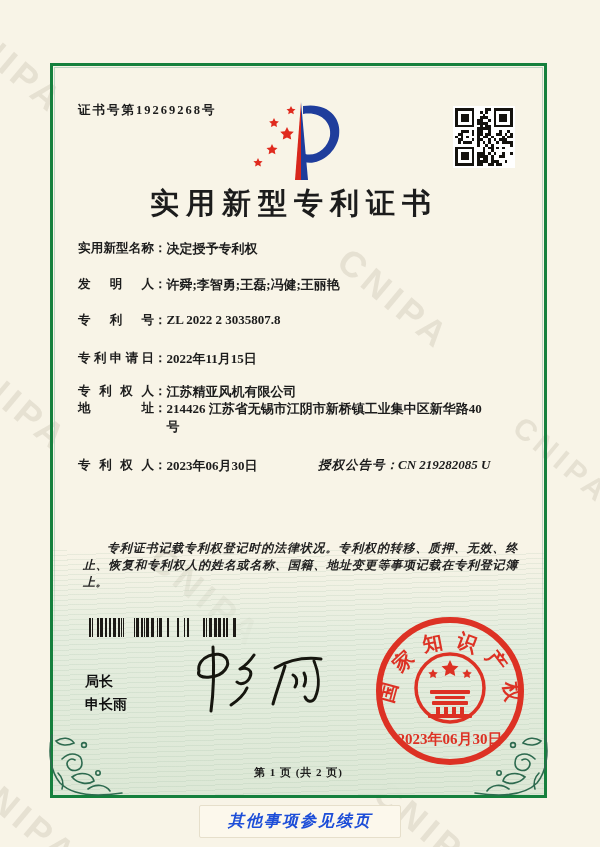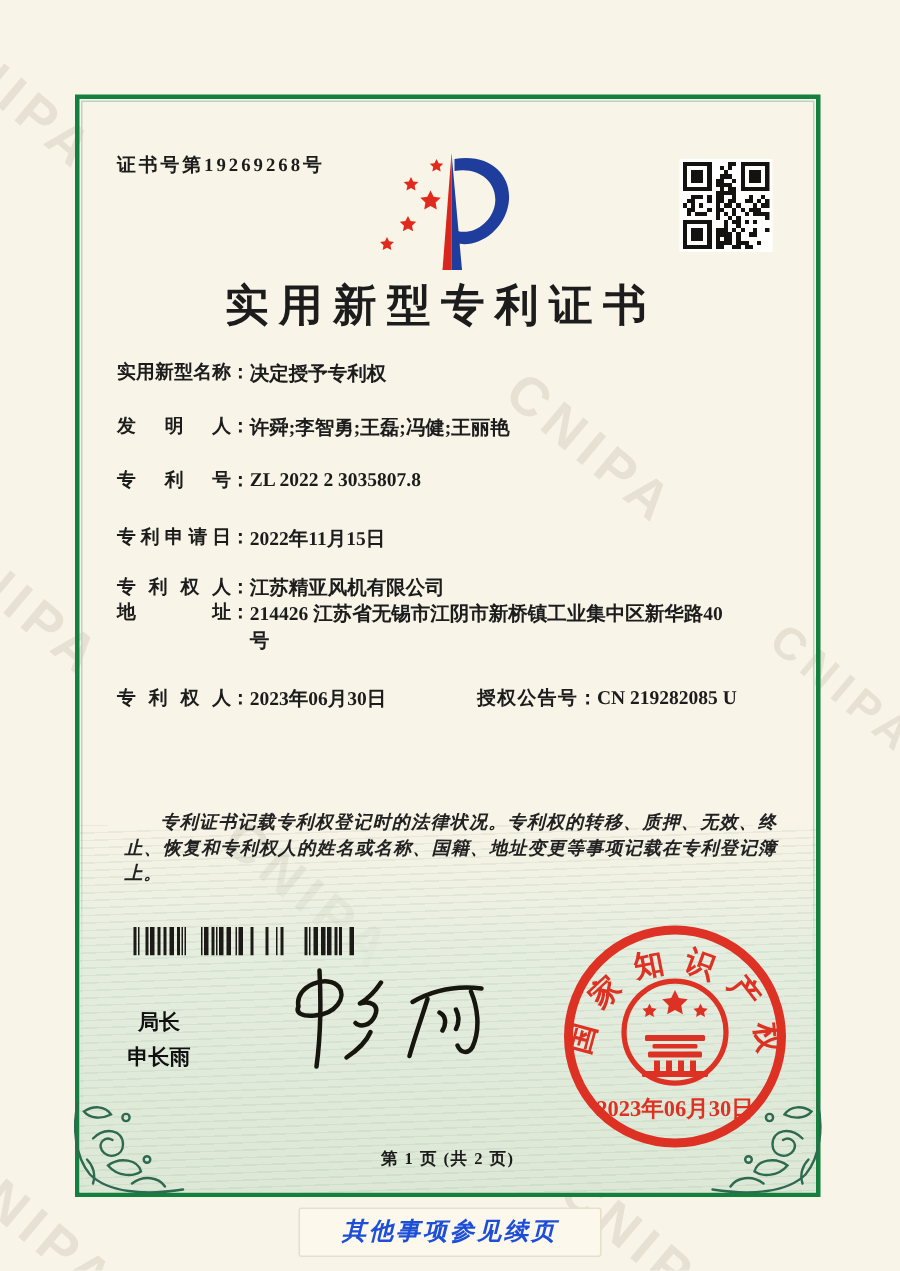--- a/index.html
+++ b/index.html
@@ -36,29 +36,29 @@
   .qr{position:absolute;left:400px;top:40px;width:58px;height:58px;z-index:2;background:#fff;padding:2px;}
   .title{
     position:absolute;left:0;right:16px;top:118px;z-index:2;text-align:center;
     font-size:29px;font-weight:bold;letter-spacing:7px;text-indent:7px;
   }
   .row{position:absolute;left:25px;right:22px;z-index:2;font-size:12.5px;}
   .flabel{display:inline-block;width:76px;text-align:justify;text-align-last:justify;font-weight:700;vertical-align:top;}
   .colon{font-weight:600;vertical-align:top;}
   .fvalue{font-weight:700;font-size:13px;vertical-align:top;}
   .addr-value{display:inline-block;width:326px;line-height:1.35;}
-  .grant2{position:absolute;left:240px;top:0;}
+  .grant2{position:absolute;left:240px;top:0;font-style:italic;}
   .grant2 .flabel2{font-weight:600;letter-spacing:1px;}
   .para{
     position:absolute;left:30px;right:26px;z-index:2;
     font-size:12px;font-weight:600;font-style:italic;line-height:17px;
     text-align:justify;text-indent:2em;letter-spacing:0.6px;color:#222;
   }
   .barcode{position:absolute;left:32px;top:552px;width:156px;height:19px;z-index:2;}
-  .director{position:absolute;left:32px;top:604px;z-index:2;font-family:"Liberation Sans","DejaVu Sans",sans-serif;font-weight:bold;font-size:14px;line-height:23px;color:#111;text-align:center;}
+  .director{position:absolute;left:32px;top:604px;z-index:2;font-family:"Liberation Sans","DejaVu Sans",sans-serif;font-weight:bold;font-size:14px;line-height:23px;color:#111;}
   .signature{position:absolute;left:128px;top:575px;width:158px;height:76px;z-index:2;}
   .seal{position:absolute;left:320px;top:548px;width:154px;height:154px;z-index:3;opacity:0.95;}
   .page-indicator{position:absolute;left:0;right:0;top:699px;z-index:2;text-align:center;font-size:11px;font-weight:600;letter-spacing:1px;}
   .flourish{position:absolute;z-index:2;width:78px;height:66px;}
   .flourish.left{left:-5px;bottom:-4px;}
   .flourish.right{right:-5px;bottom:-4px;transform:scaleX(-1);}
   .footer-tab{
     position:absolute;left:50%;top:805px;transform:translateX(-50%);z-index:2;
     background:#fcf8ec;border:1px solid #e6dfcb;border-radius:2px;
     padding:5px 28px;font-size:16px;font-weight:600;font-style:italic;

